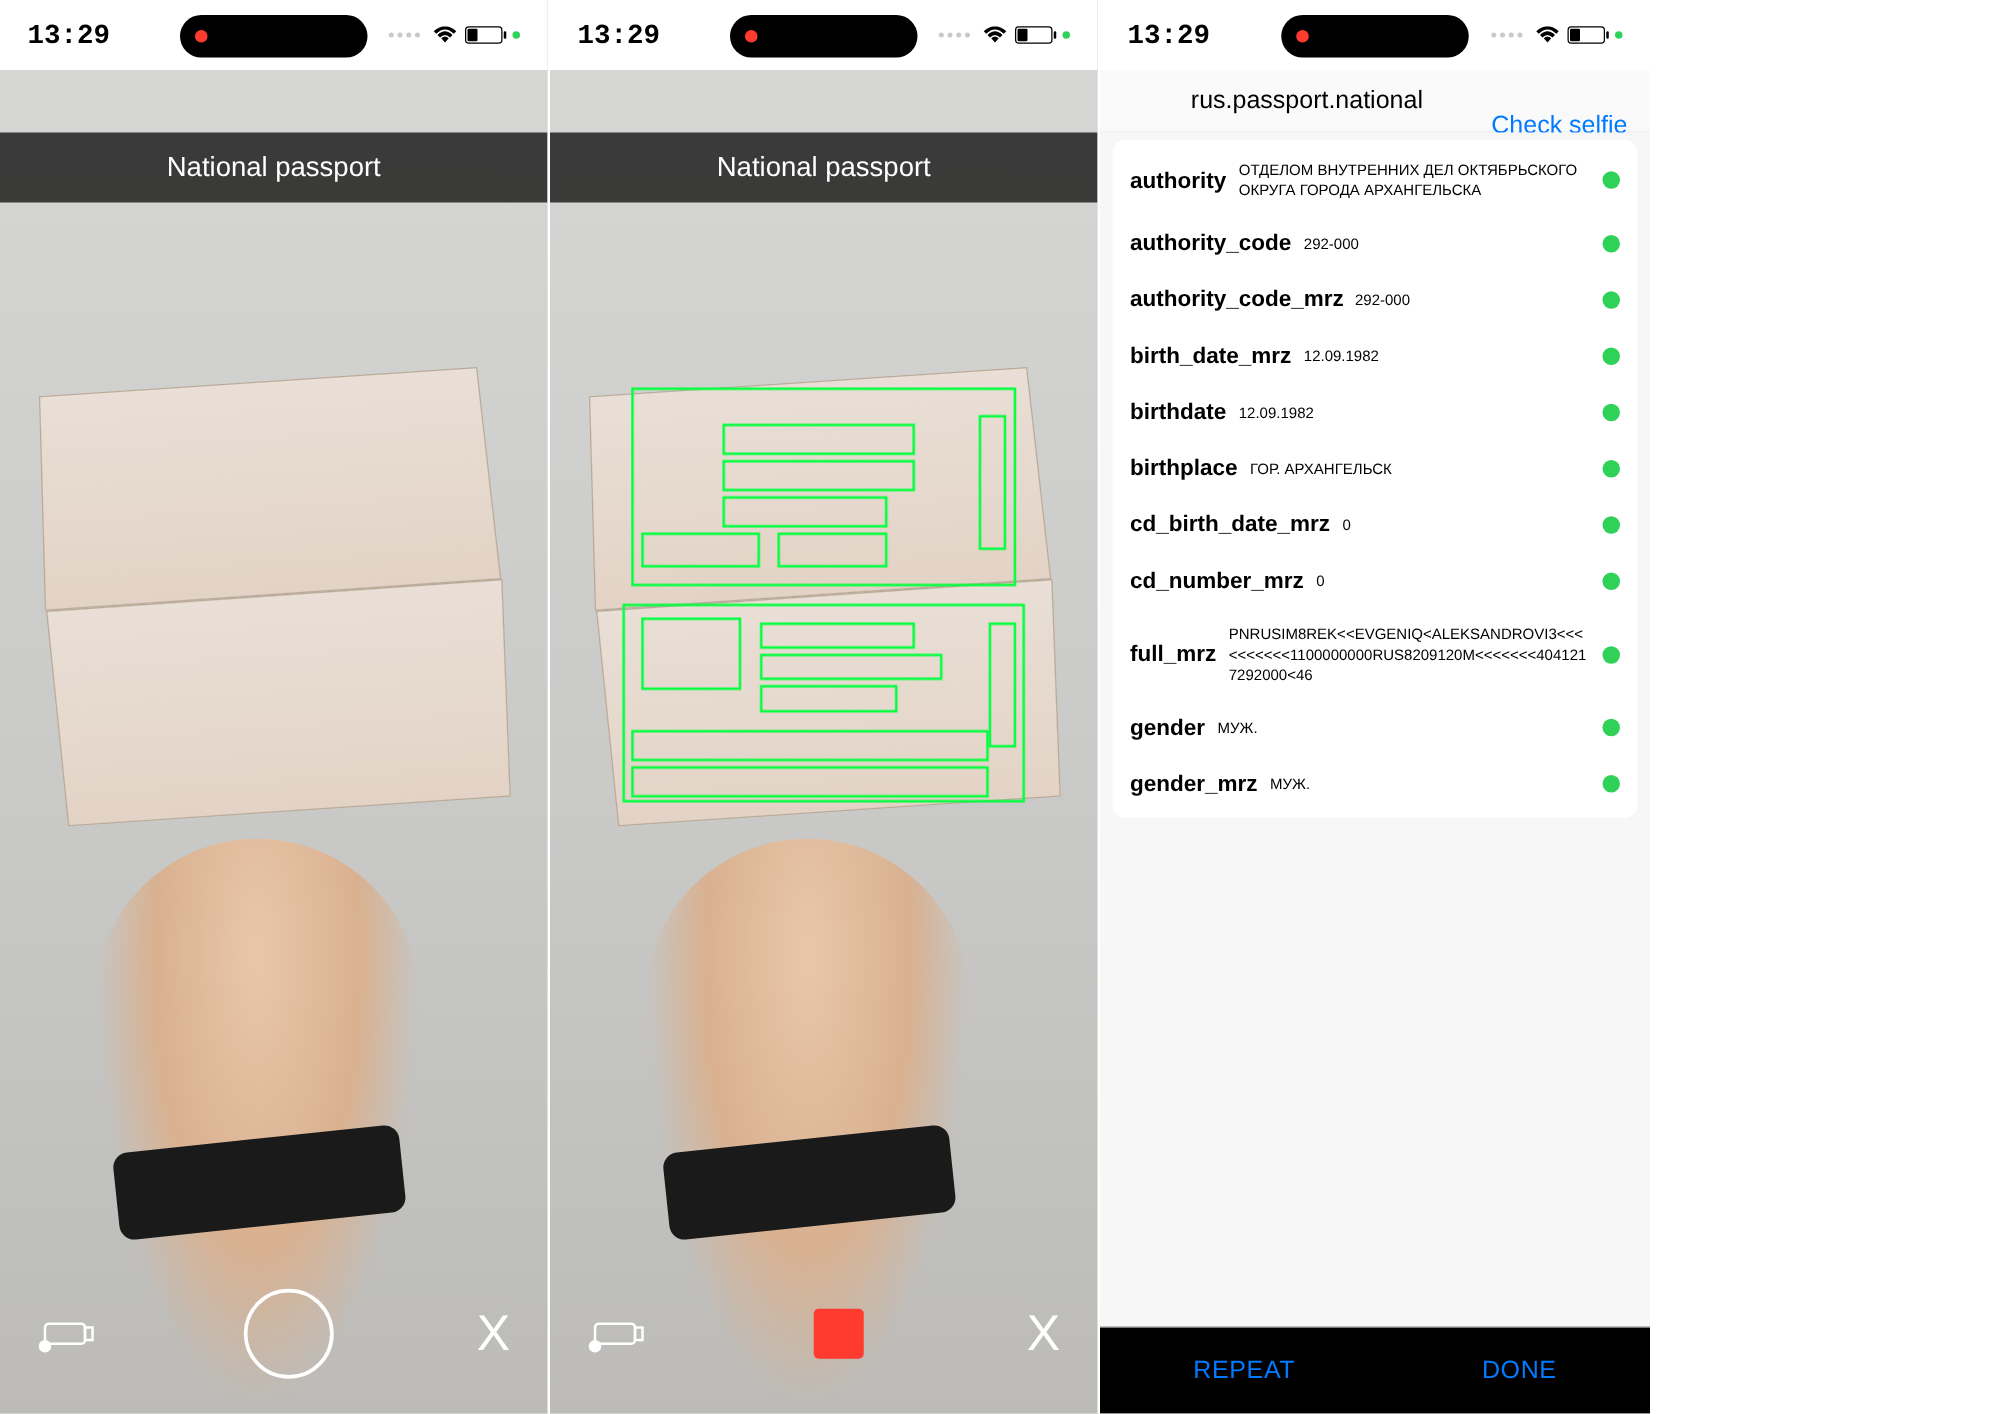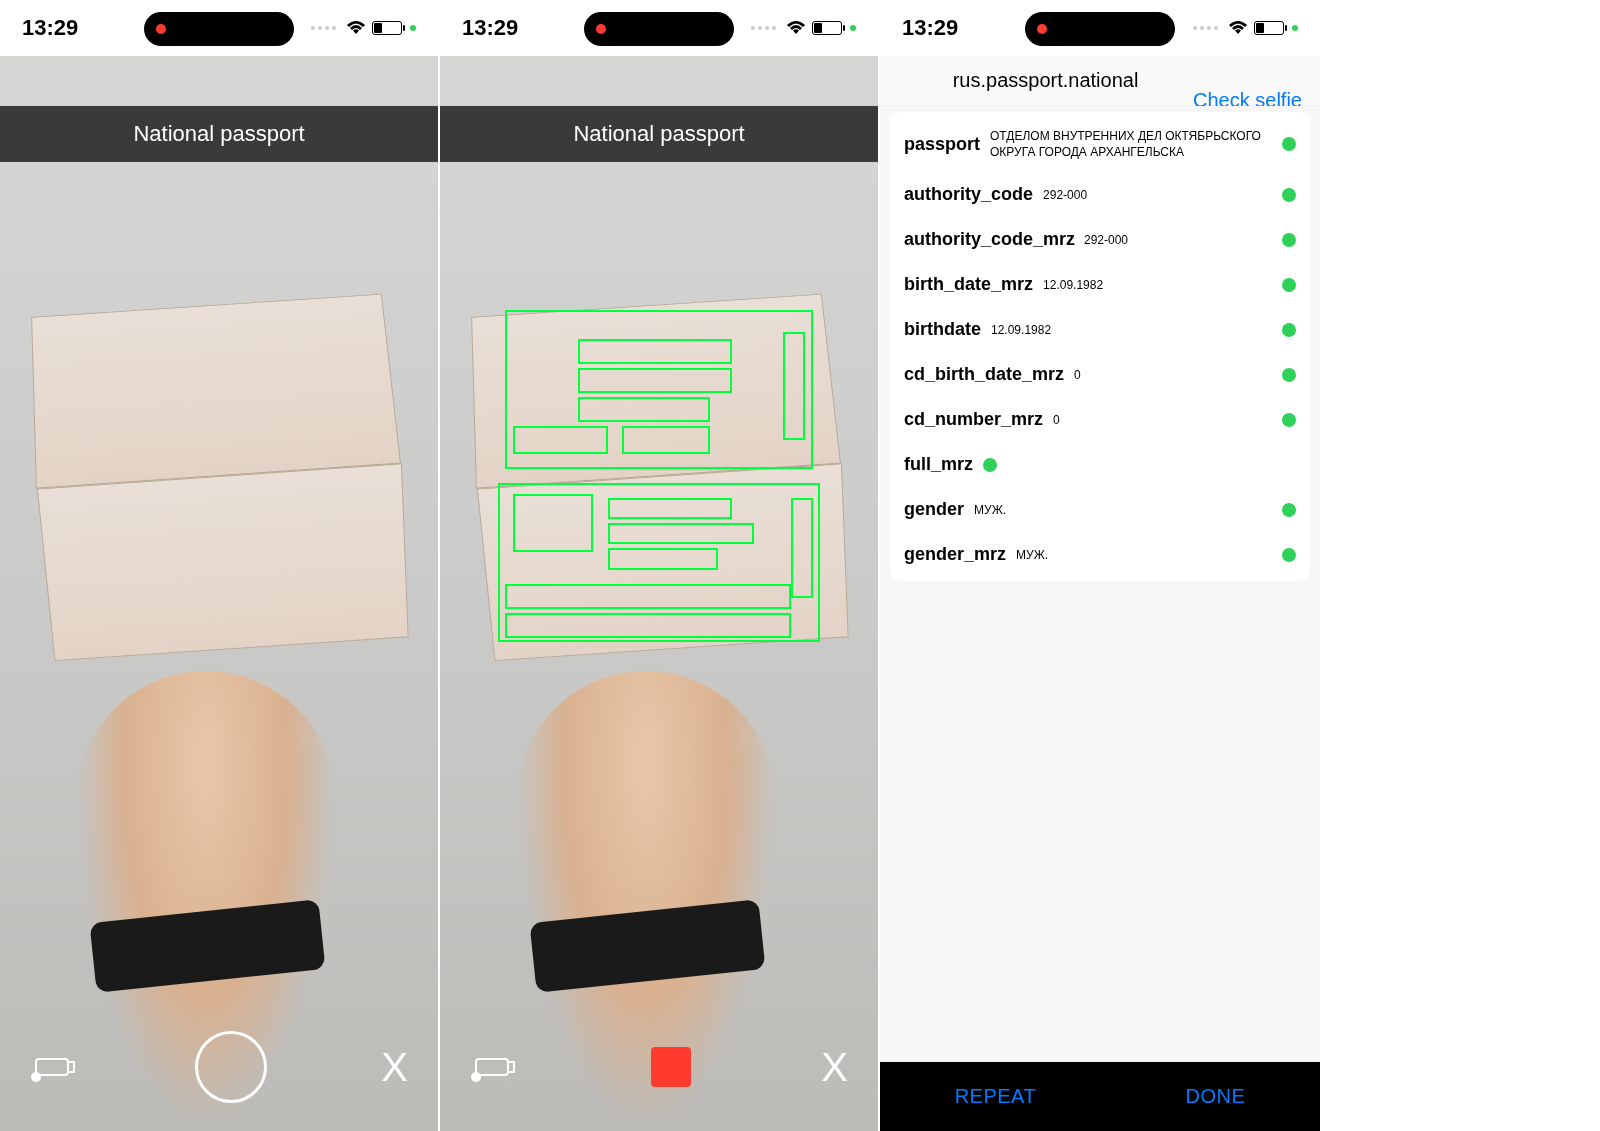--- a/index.html
+++ b/index.html
@@ -1,21 +1,21 @@
 <!DOCTYPE html>
 <html><head>
 <meta charset="utf-8">
 <style>
   * { box-sizing: border-box; margin: 0; padding: 0; }
   html, body { width: 1600px; height: 1131px; font-family: -apple-system, "Helvetica Neue", Arial, sans-serif; overflow: hidden; background:#fff;}
   .phones { display: flex; width: 1600px; height: 1131px; }
   .phone { flex: 0 0 440px; height: 1131px; position: relative; background:#cfd0cf; border-right: 2px solid #fff; overflow:hidden;}
   .phone.results { flex: 0 0 440px; background:#fff; border-right:none;}
   
-  .status-bar { position: relative; height: 56px; background: #fff; display:flex; align-items:center; padding: 0 22px; font-size: 22px; font-weight:600; color:#000;}
+  .status-bar { position: relative; height: 56px; background: #fff; display:flex; align-items:center; padding: 0 22px; font-size: 22px; font-weight:600; color:#000;font-family:Liberation Mono, monospace;}
   .status-bar .time { flex: 0 0 auto; }
   .pill { position:absolute; left:50%; transform:translateX(-50%); top:12px; width:150px; height:34px; background:#000; border-radius:17px; display:flex; align-items:center;}
   .pill .rec-dot { width:10px;height:10px;border-radius:50%;background:#ff3b30;margin-left:12px;}
   .status-right { margin-left:auto; display:flex; align-items:center; gap:6px;}
   .dots { display:flex; gap:3px; margin-right:4px;}
   .dots span{width:4px;height:4px;border-radius:50%;background:#c9c9c9;}
   .wifi-icon svg{display:block;}
   .battery { position:relative; width:30px; height:14px; border:1.5px solid #000; border-radius:3px;}
   .battery::after{content:"";position:absolute;right:-4px;top:3px;width:2px;height:6px;background:#000;border-radius:1px;}
   .battery .level{position:absolute;left:1px;top:1px;bottom:1px;width:30%;background:#000;border-radius:1px;}
@@ -202,21 +202,21 @@
         <span class="green-dot"></span>
       </div>
     </div>
     <div class="nav">
       <span class="doc-type">rus.passport.national</span>
       <span class="link">Check selfie</span>
     </div>
     <div class="list">
       <div class="card" id="fields-card">
           <div class="row">
-            <div class="key">passport</div>
+            <div class="key">authority</div>
             <div class="val">ОТДЕЛОМ ВНУТРЕННИХ ДЕЛ ОКТЯБРЬСКОГО ОКРУГА ГОРОДА АРХАНГЕЛЬСКА</div>
             <div class="status-dot"></div>
           </div>
           <div class="row">
             <div class="key">authority_code</div>
             <div class="val">292-000</div>
             <div class="status-dot"></div>
           </div>
           <div class="row">
             <div class="key">authority_code_mrz</div>
@@ -227,31 +227,37 @@
             <div class="key">birth_date_mrz</div>
             <div class="val">12.09.1982</div>
             <div class="status-dot"></div>
           </div>
           <div class="row">
             <div class="key">birthdate</div>
             <div class="val">12.09.1982</div>
             <div class="status-dot"></div>
           </div>
           <div class="row">
+            <div class="key">birthplace</div>
+            <div class="val">ГОР. АРХАНГЕЛЬСК</div>
+            <div class="status-dot"></div>
+          </div>
+          <div class="row">
             <div class="key">cd_birth_date_mrz</div>
             <div class="val">0</div>
             <div class="status-dot"></div>
           </div>
           <div class="row">
             <div class="key">cd_number_mrz</div>
             <div class="val">0</div>
             <div class="status-dot"></div>
           </div>
           <div class="row">
             <div class="key">full_mrz</div>
+            <div class="val">PNRUSIM8REK&lt;&lt;EVGENIQ&lt;ALEKSANDROVI3&lt;&lt;&lt;&lt;&lt;&lt;&lt;&lt;&lt;&lt;1100000000RUS8209120M&lt;&lt;&lt;&lt;&lt;&lt;&lt;4041217292000&lt;46</div>
             <div class="status-dot"></div>
           </div>
           <div class="row">
             <div class="key">gender</div>
             <div class="val">МУЖ.</div>
             <div class="status-dot"></div>
           </div>
           <div class="row">
             <div class="key">gender_mrz</div>
             <div class="val">МУЖ.</div>

